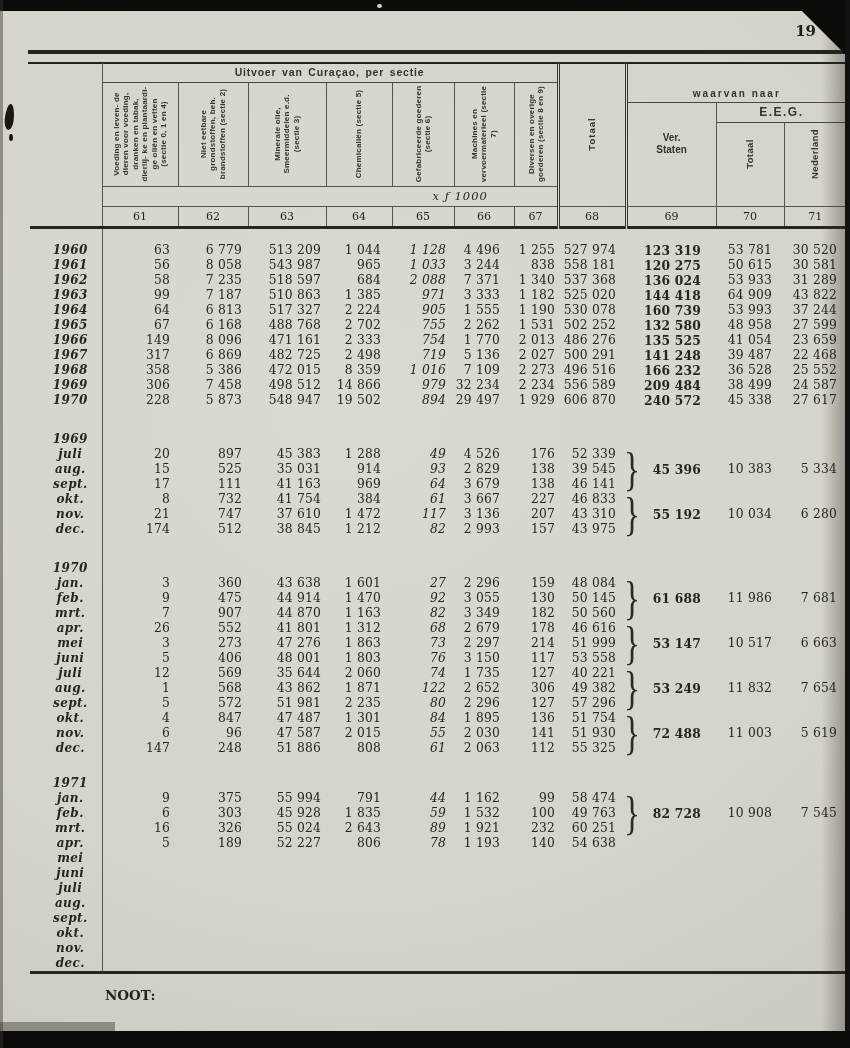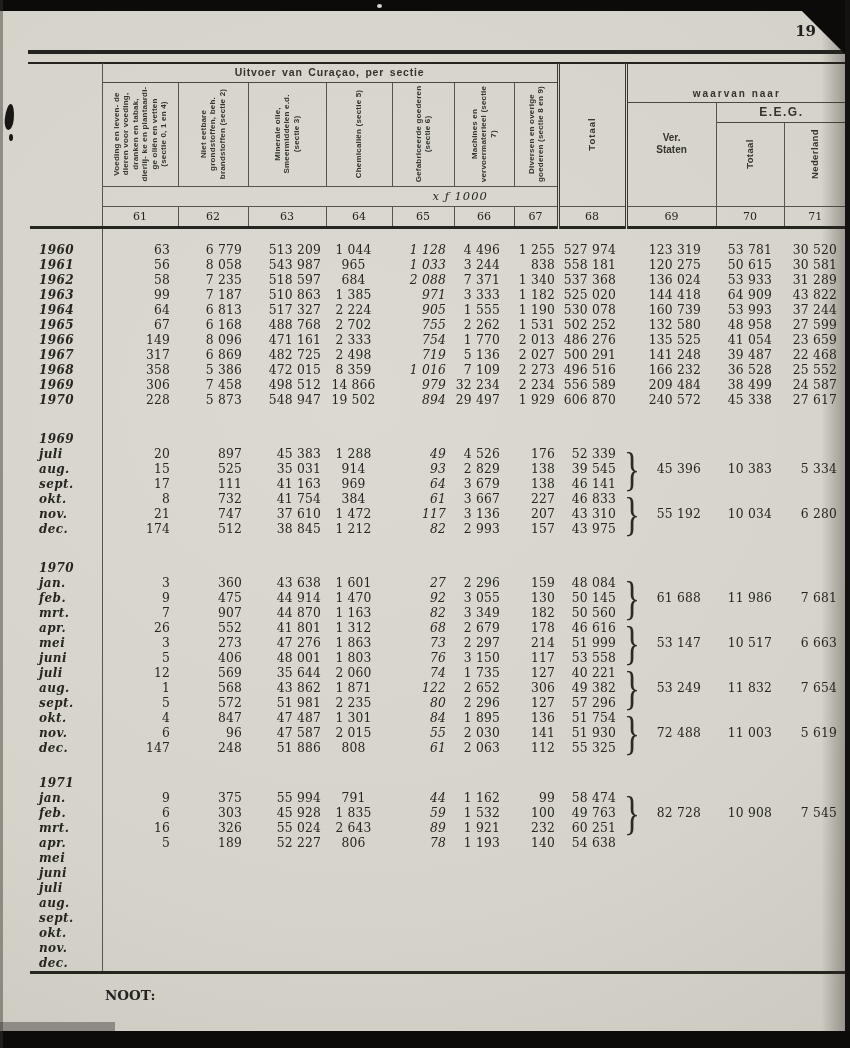--- a/index.html
+++ b/index.html
@@ -51,26 +51,26 @@
     width:60px;text-align:center;font-size:9.5px;letter-spacing:.4px;}
   .unitcell{border-top:1px solid #57544c;position:relative;}
   .unitlbl{position:absolute;left:330px;top:3px;font:italic 11.5px/13px "DejaVu Serif",serif;color:#26251f;
     letter-spacing:1px;white-space:nowrap;}
   tr.numsrow th{border-top:1px solid #57544c;border-bottom:3px solid #26251f;
     font:11px/13px "DejaVu Serif",serif;font-weight:normal;color:#26251f;}
   th.n68{border-left:3px double #3a382f;border-right:3px double #3a382f;}
 
   tbody tr{height:15px;}
   tbody td{font:12.3px/15px "DejaVu Serif",serif;color:#26251f;white-space:nowrap;letter-spacing:.2px;}
-  td.lbl{font:bold italic 12px/15px "DejaVu Serif",serif;padding-left:9px;text-align:left;letter-spacing:.4px;}
+  td.lbl{font:bold italic 12px/15px "DejaVu Serif",serif;padding-left:9px;text-align:center;letter-spacing:.4px;}
   td.num{text-align:right;}
   td.c61{padding-right:8px;} td.c62{padding-right:6px;} td.c63{padding-right:5px;}
-  td.c64{padding-right:11px;text-align:center;} td.c65{padding-right:8px;font-style:italic;} td.c66{padding-right:14px;}
+  td.c64{padding-right:11px;} td.c65{padding-right:8px;font-style:italic;} td.c66{padding-right:14px;}
   td.c67{padding-right:3px;} td.c68{padding-right:10px;position:relative;}
-  td.c69{padding-right:15px;} td.c70{padding-right:12px;} td.c71{padding-right:9px;}
+  td.c69{padding-right:15px;font-weight:bold;} td.c70{padding-right:12px;} td.c71{padding-right:9px;}
   .brace{position:absolute;right:-17px;top:50%;transform:translate(0,-50%) scaleX(.72);
     font:400 46px/46px "Liberation Serif",serif;color:#2c2a24;z-index:3;}
 
   
   .note{position:absolute;left:105px;top:987px;width:648px;display:flex;
     font:bold 13.5px/17px "DejaVu Serif",serif;color:#24231f;}
   .note-label{width:70px;flex:none;}
   .note-text{flex:1;word-spacing:5px;}
 </style>
 </head>

